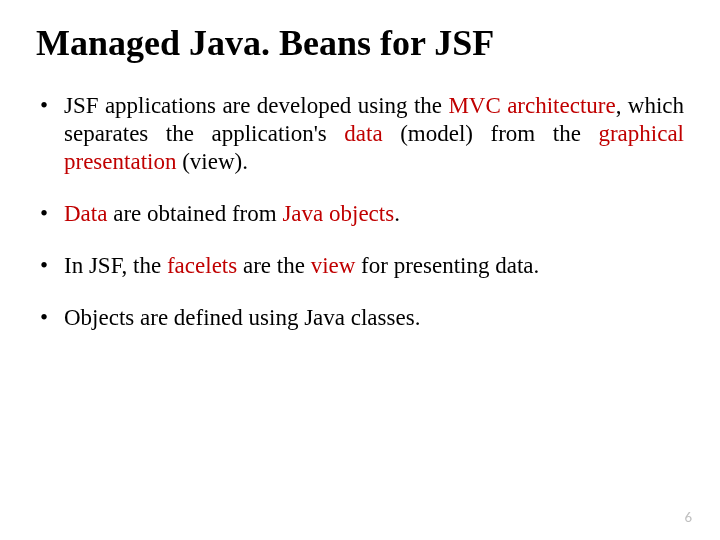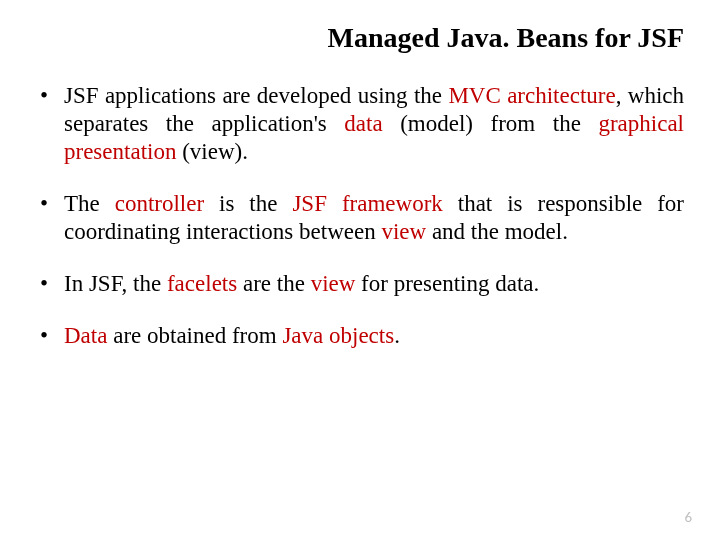--- a/index.html
+++ b/index.html
@@ -6,23 +6,23 @@
   body {
     width: 720px;
     height: 540px;
     background: #fff;
     font-family: "Times New Roman", Times, serif;
     color: #000;
     position: relative;
     padding: 22px 36px 0 36px;
   }
   .title {
-    text-align: right;
+    text-align: left;
     font-weight: bold;
-    font-size: 28px;
+    font-size: 36px;
     margin-bottom: 28px;
   }
   ul.bullets {
     list-style: none;
     font-size: 23px;
     line-height: 1.22;
   }
   ul.bullets > li {
     position: relative;
     padding-left: 28px;
@@ -51,29 +51,29 @@
 <body>
 
 <div class="title">Managed Java. Beans for JSF</div>
 
 <ul class="bullets">
 
   <li>
     <span>JSF applications are developed using the </span><span class="hl">MVC architecture</span><span>, which separates the application's </span><span class="hl">data</span><span> (model) from the </span><span class="hl">graphical presentation</span><span> (view).</span>
   </li>
 
+
   <li>
-    <span>The </span><span class="hl">controller</span><span> is the </span><span class="hl">JSF framework</span><span> that is responsible for coordinating interactions between </span><span class="hl">view</span><span> and the model.</span>
+    <span class="hl">Data</span><span> are obtained from </span><span class="hl">Java objects</span><span>.</span>
   </li>
 
   <li>
     <span>In JSF, the </span><span class="hl">facelets</span><span> are the </span><span class="hl">view</span><span> for presenting data.</span>
   </li>
 
   <li>
-    <span class="hl">Data</span><span> are obtained from </span><span class="hl">Java objects</span><span>.</span>
+    <span>Objects are defined using Java classes.</span>
   </li>
-
 
 
 </ul>
 
 <div class="page-num">6</div>
 
 </body></html>

